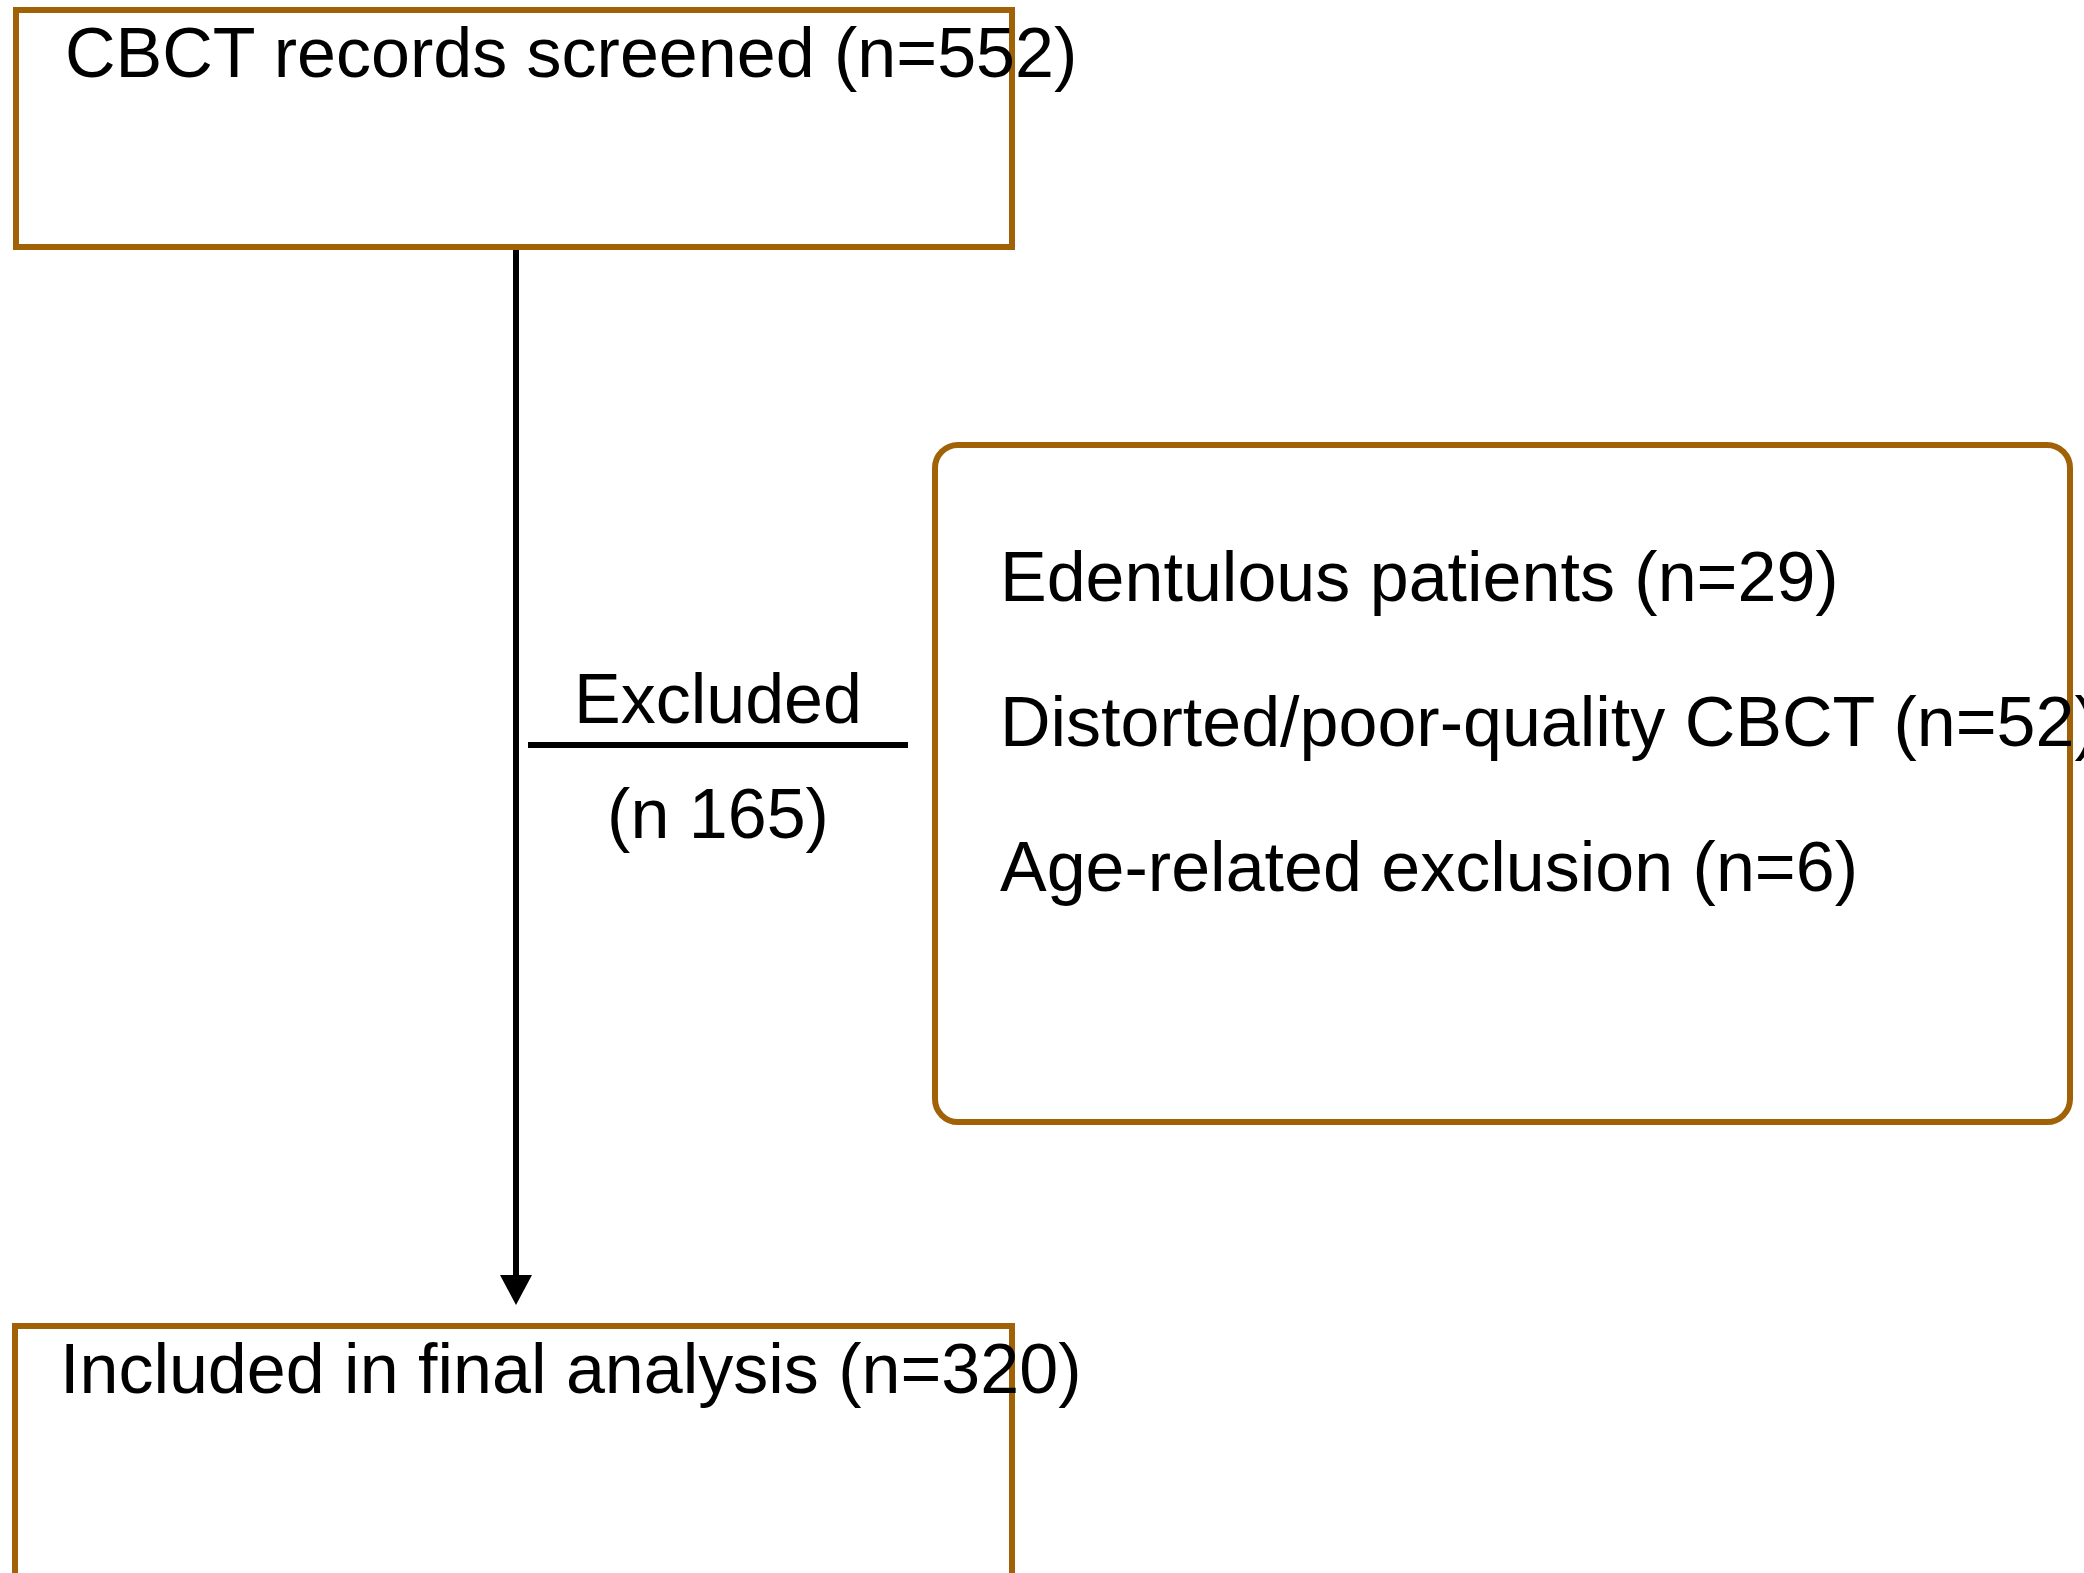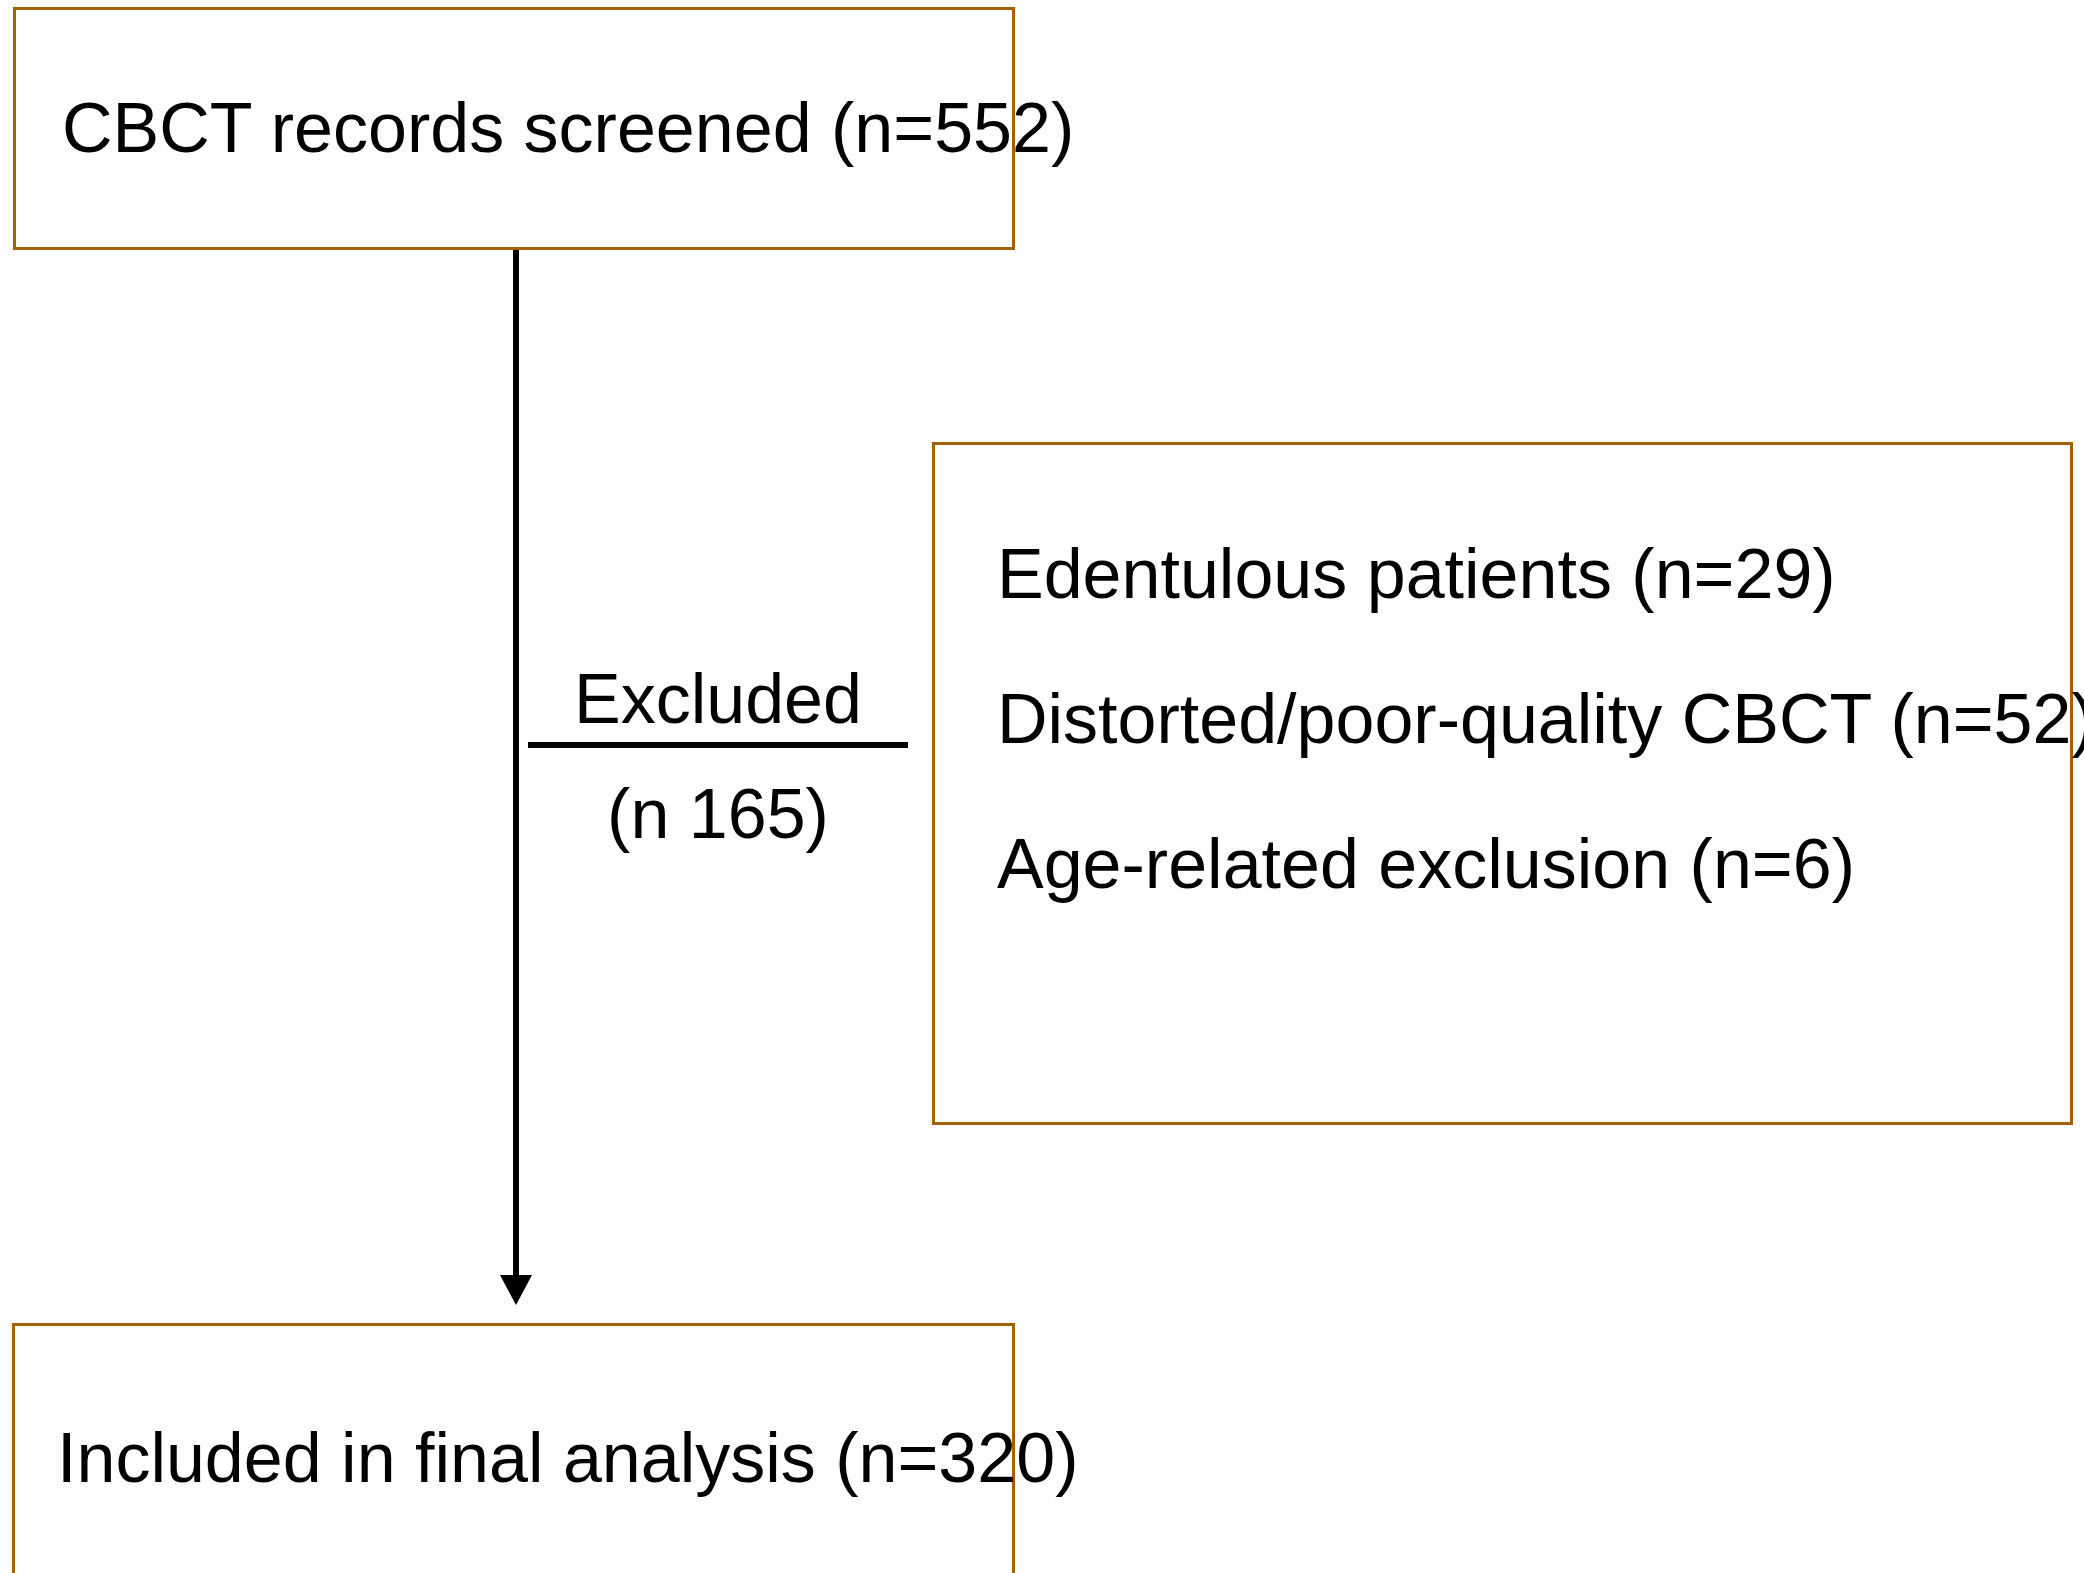--- a/index.html
+++ b/index.html
@@ -10,25 +10,24 @@
   .canvas {
     position: relative;
     width: 2084px;
     height: 1573px;
     background: #ffffff;
     font-family: "Liberation Sans", sans-serif;
     color: #000000;
   }
   .box {
     position: absolute;
-    border: 3px solid #a16207;
+    border: 6px solid #a16207;
     background: #ffffff;
     box-sizing: border-box;
     display: flex;
-    align-items: center;
     font-size: 70px;
     line-height: 1.15;
     white-space: nowrap;
   }
   .box-screened {
     left: 13px;
     top: 7px;
     width: 1002px;
     height: 243px;
     padding-left: 46px;
@@ -40,20 +39,21 @@
     height: 271px;
     padding-left: 42px;
   }
   .box-reasons {
     left: 932px;
     top: 442px;
     width: 1141px;
     height: 683px;
     padding: 57px 0 0 62px;
     display: block;
+    border-radius: 26px;
   }
   .reason-row {
     height: 145px;
     display: flex;
     align-items: center;
     font-size: 70px;
     white-space: nowrap;
   }
   .arrow-line {
     position: absolute;

